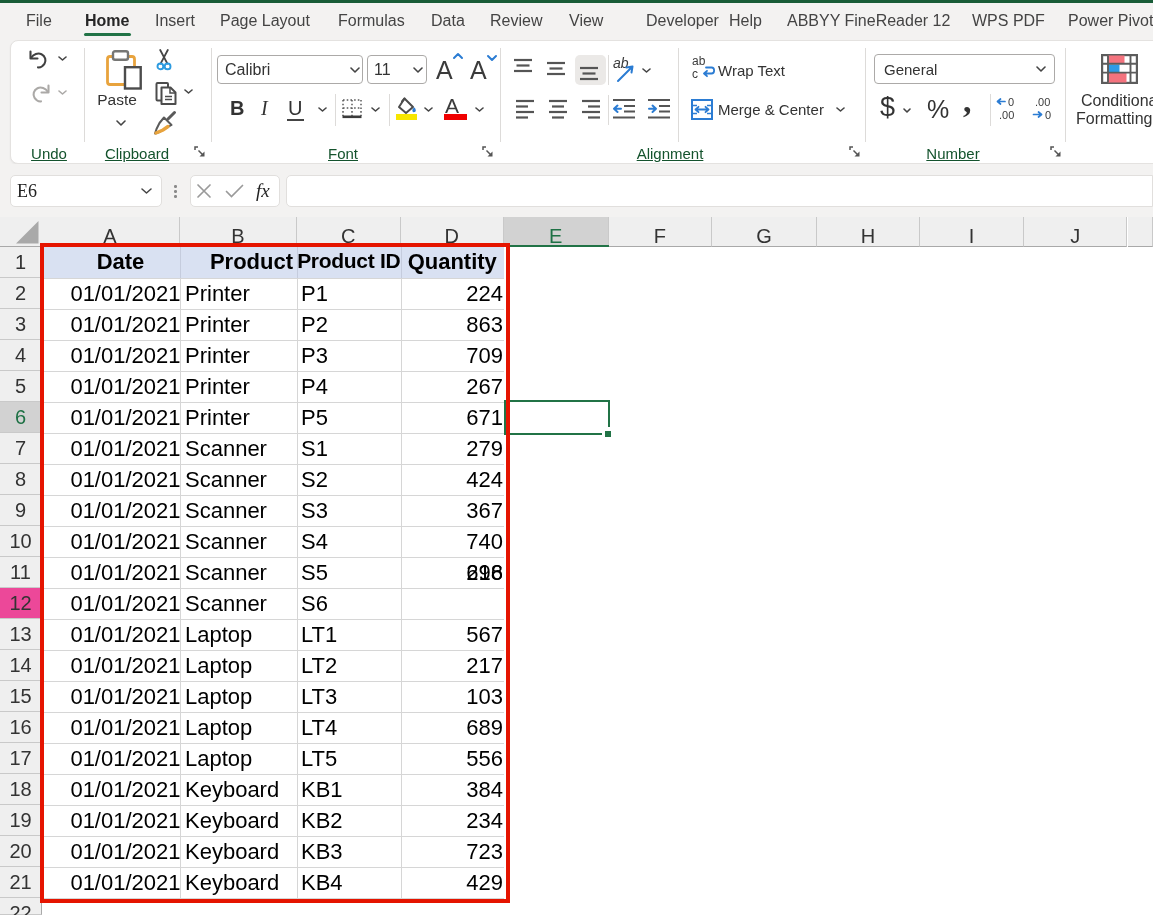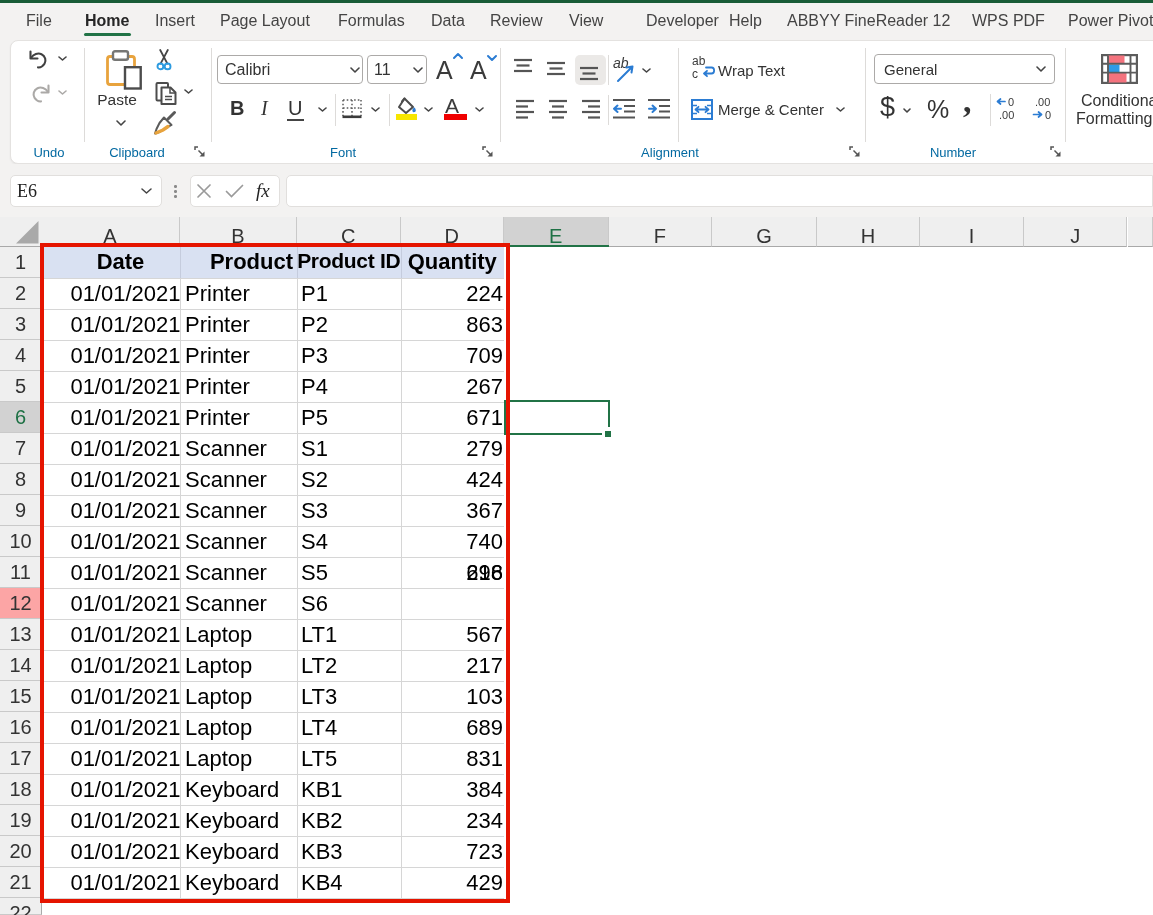--- a/index.html
+++ b/index.html
@@ -1,18 +1,18 @@
 <!DOCTYPE html>
 <html><head><meta charset="utf-8"><style>
 html,body{margin:0;padding:0;}
 body{width:1153px;height:915px;overflow:hidden;position:relative;
  font-family:"Liberation Sans",sans-serif;background:#fff;}
 .abs{position:absolute;}
 .tab{position:absolute;top:12px;font-size:16px;color:#444;white-space:nowrap;}
-.glab{position:absolute;font-size:13px;color:#0369a1;white-space:nowrap;transform:translateX(-50%);}
+.glab{position:absolute;font-size:15px;color:#14532d;white-space:nowrap;transform:translateX(-50%);text-decoration:underline;}
 .vsep{position:absolute;width:1px;background:#DDDBD9;}
 .combo{position:absolute;background:#fff;border:1px solid #ACAAA8;border-radius:4px;box-sizing:border-box;}
 .ctext{position:absolute;font-size:16px;color:#333;white-space:nowrap;}
 .chev{position:absolute;}
 .colhdr{position:absolute;top:217px;height:30px;border-right:1px solid #C9C9C9;border-bottom:1px solid #A9A9A9;box-sizing:border-box;text-align:center;font-size:20px;color:#2b2b2b;line-height:38px;}
 .rowhdr{position:absolute;left:0;width:42px;border-right:1px solid #A9A9A9;border-bottom:1px solid #C9C9C9;box-sizing:border-box;text-align:center;font-size:20px;color:#2b2b2b;}
 .cell{position:absolute;font-size:22px;color:#000;white-space:nowrap;}
 </style></head><body>
 
 <div class="abs" style="left:0;top:0;width:1153px;height:3px;background:#185C37"></div>
@@ -293,21 +293,21 @@
 <div class="rowhdr" style="top:278px;height:31px;background:#EFEFEF;color:#333;line-height:30px">2</div>
 <div class="rowhdr" style="top:309px;height:31px;background:#EFEFEF;color:#333;line-height:30px">3</div>
 <div class="rowhdr" style="top:340px;height:31px;background:#EFEFEF;color:#333;line-height:30px">4</div>
 <div class="rowhdr" style="top:371px;height:31px;background:#EFEFEF;color:#333;line-height:30px">5</div>
 <div class="rowhdr" style="top:402px;height:31px;background:#D2D2D2;color:#1E7145;line-height:30px">6</div>
 <div class="rowhdr" style="top:433px;height:31px;background:#EFEFEF;color:#333;line-height:30px">7</div>
 <div class="rowhdr" style="top:464px;height:31px;background:#EFEFEF;color:#333;line-height:30px">8</div>
 <div class="rowhdr" style="top:495px;height:31px;background:#EFEFEF;color:#333;line-height:30px">9</div>
 <div class="rowhdr" style="top:526px;height:31px;background:#EFEFEF;color:#333;line-height:30px">10</div>
 <div class="rowhdr" style="top:557px;height:31px;background:#EFEFEF;color:#333;line-height:30px">11</div>
-<div class="rowhdr" style="top:588px;height:31px;background:#fca5a5;color:#333;line-height:30px">12</div>
+<div class="rowhdr" style="top:588px;height:31px;background:#ec4899;color:#333;line-height:30px">12</div>
 <div class="rowhdr" style="top:619px;height:31px;background:#EFEFEF;color:#333;line-height:30px">13</div>
 <div class="rowhdr" style="top:650px;height:31px;background:#EFEFEF;color:#333;line-height:30px">14</div>
 <div class="rowhdr" style="top:681px;height:31px;background:#EFEFEF;color:#333;line-height:30px">15</div>
 <div class="rowhdr" style="top:712px;height:31px;background:#EFEFEF;color:#333;line-height:30px">16</div>
 <div class="rowhdr" style="top:743px;height:31px;background:#EFEFEF;color:#333;line-height:30px">17</div>
 <div class="rowhdr" style="top:774px;height:31px;background:#EFEFEF;color:#333;line-height:30px">18</div>
 <div class="rowhdr" style="top:805px;height:31px;background:#EFEFEF;color:#333;line-height:30px">19</div>
 <div class="rowhdr" style="top:836px;height:31px;background:#EFEFEF;color:#333;line-height:30px">20</div>
 <div class="rowhdr" style="top:867px;height:31px;background:#EFEFEF;color:#333;line-height:30px">21</div>
 <div class="rowhdr" style="top:898px;height:17px;background:#EFEFEF;color:#333;line-height:30px">22</div>
@@ -399,21 +399,21 @@
 <div class="cell" style="left:185px;top:684px">Laptop</div>
 <div class="cell" style="left:301px;top:684px">LT3</div>
 <div class="cell" style="left:400px;top:684px;width:103px;text-align:right">103</div>
 <div class="cell" style="left:41px;top:715px;width:139.5px;text-align:right">01/01/2021</div>
 <div class="cell" style="left:185px;top:715px">Laptop</div>
 <div class="cell" style="left:301px;top:715px">LT4</div>
 <div class="cell" style="left:400px;top:715px;width:103px;text-align:right">689</div>
 <div class="cell" style="left:41px;top:746px;width:139.5px;text-align:right">01/01/2021</div>
 <div class="cell" style="left:185px;top:746px">Laptop</div>
 <div class="cell" style="left:301px;top:746px">LT5</div>
-<div class="cell" style="left:400px;top:746px;width:103px;text-align:right">831</div>
+<div class="cell" style="left:400px;top:746px;width:103px;text-align:right">556</div>
 <div class="cell" style="left:41px;top:777px;width:139.5px;text-align:right">01/01/2021</div>
 <div class="cell" style="left:185px;top:777px">Keyboard</div>
 <div class="cell" style="left:301px;top:777px">KB1</div>
 <div class="cell" style="left:400px;top:777px;width:103px;text-align:right">384</div>
 <div class="cell" style="left:41px;top:808px;width:139.5px;text-align:right">01/01/2021</div>
 <div class="cell" style="left:185px;top:808px">Keyboard</div>
 <div class="cell" style="left:301px;top:808px">KB2</div>
 <div class="cell" style="left:400px;top:808px;width:103px;text-align:right">234</div>
 <div class="cell" style="left:41px;top:839px;width:139.5px;text-align:right">01/01/2021</div>
 <div class="cell" style="left:185px;top:839px">Keyboard</div>

